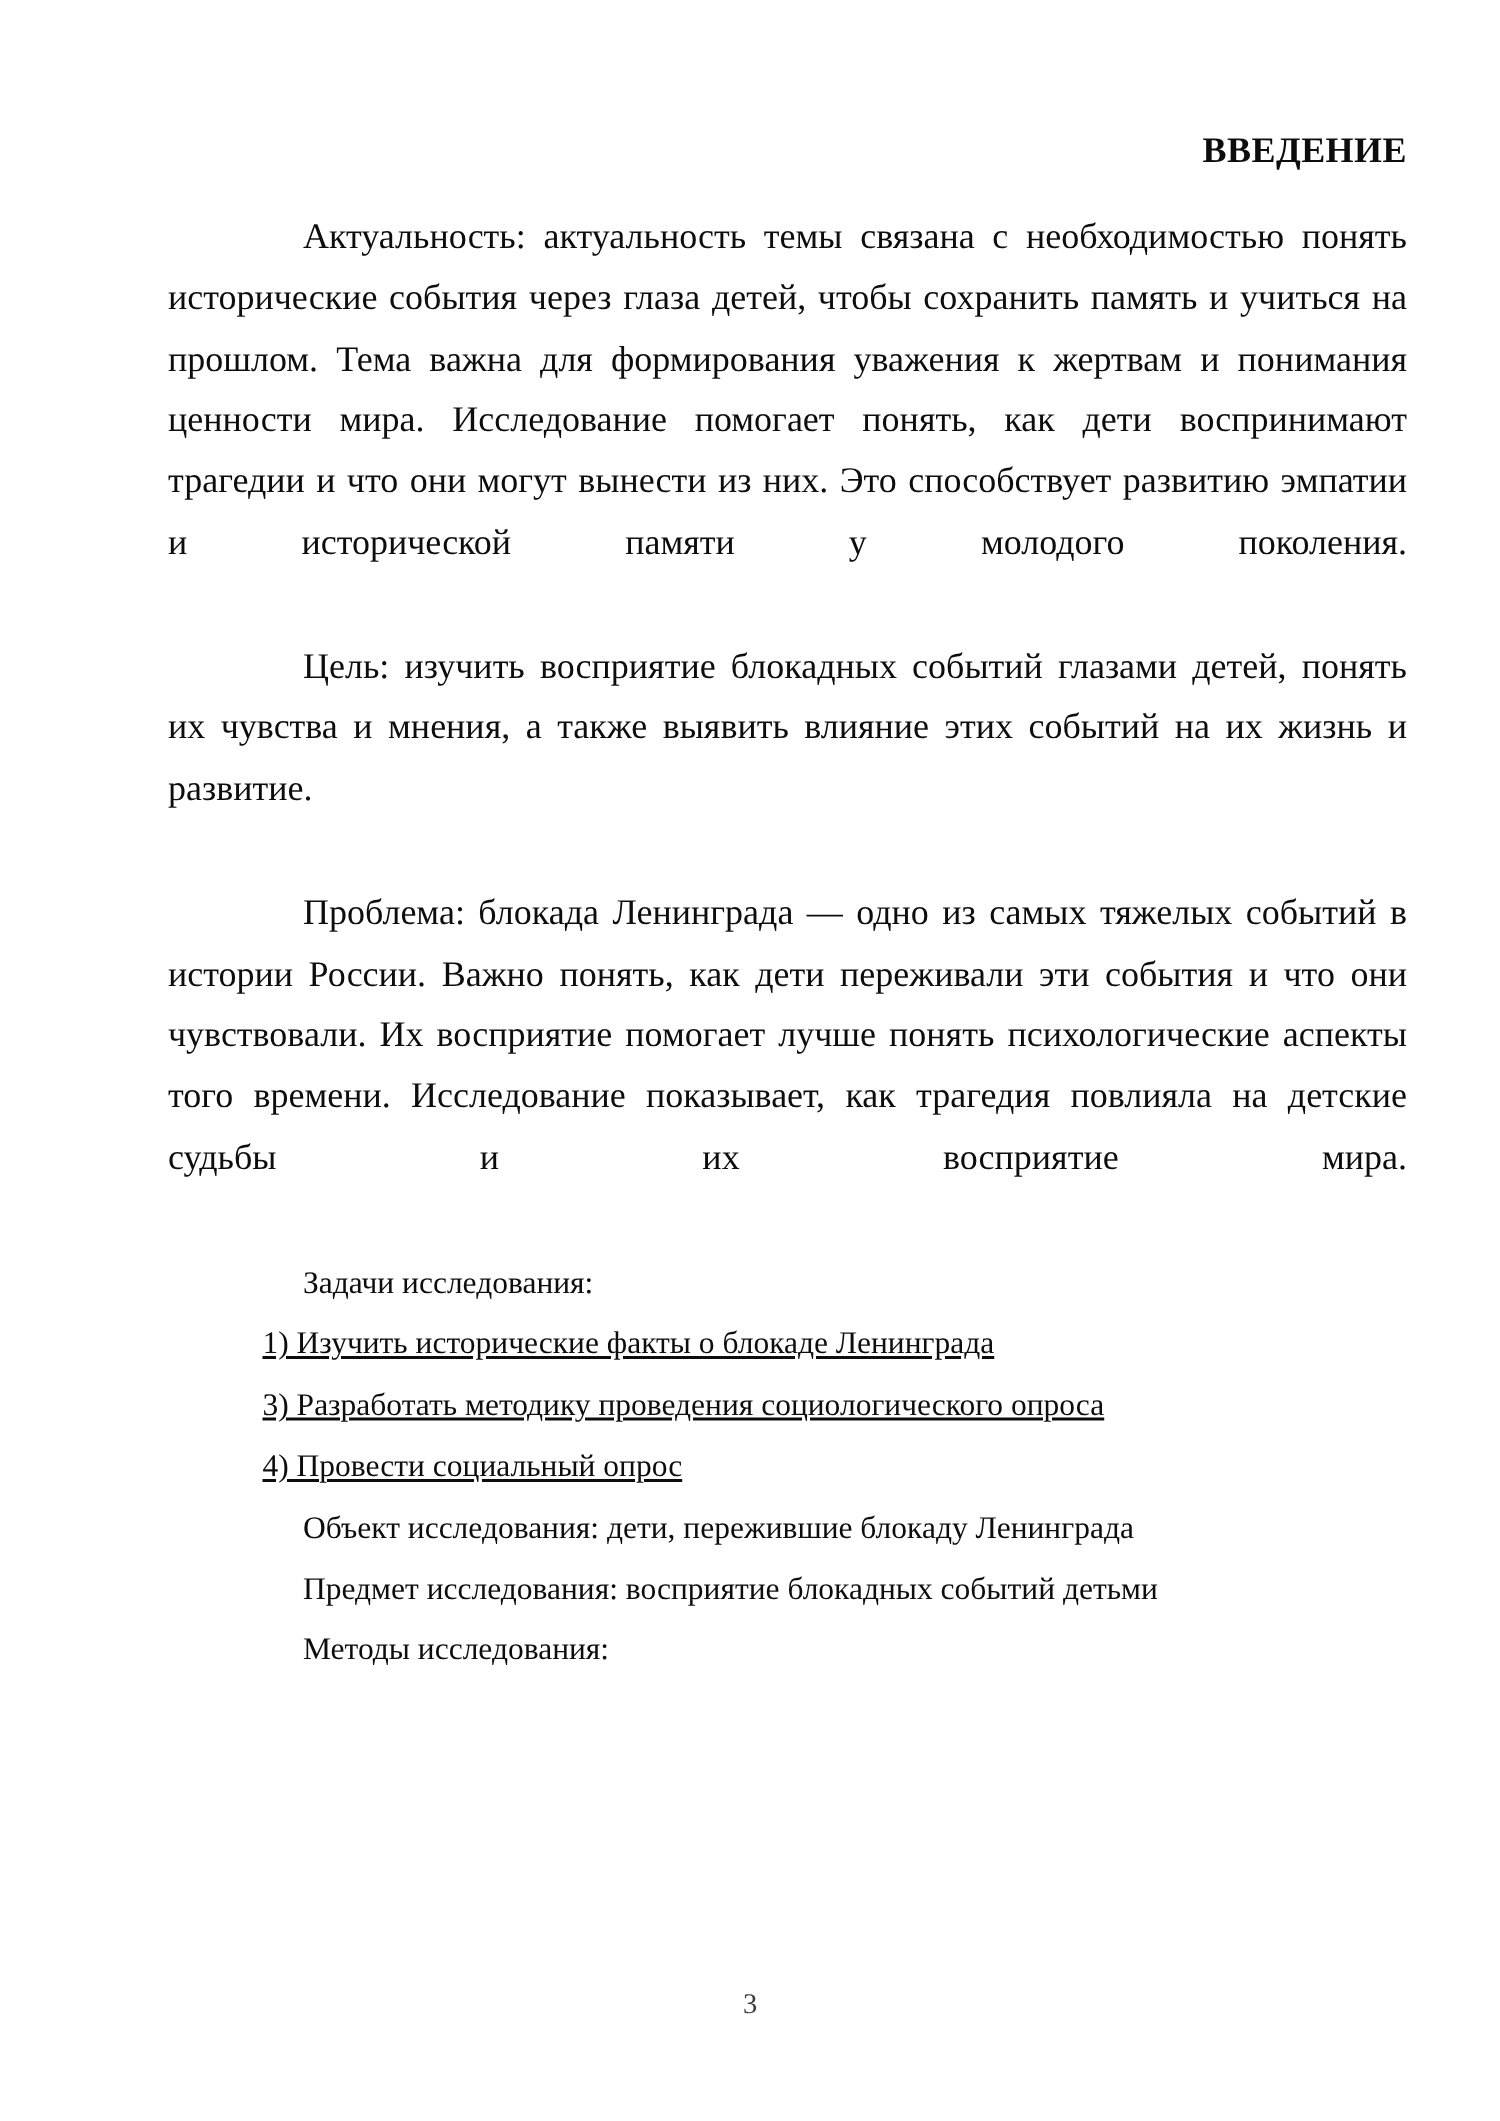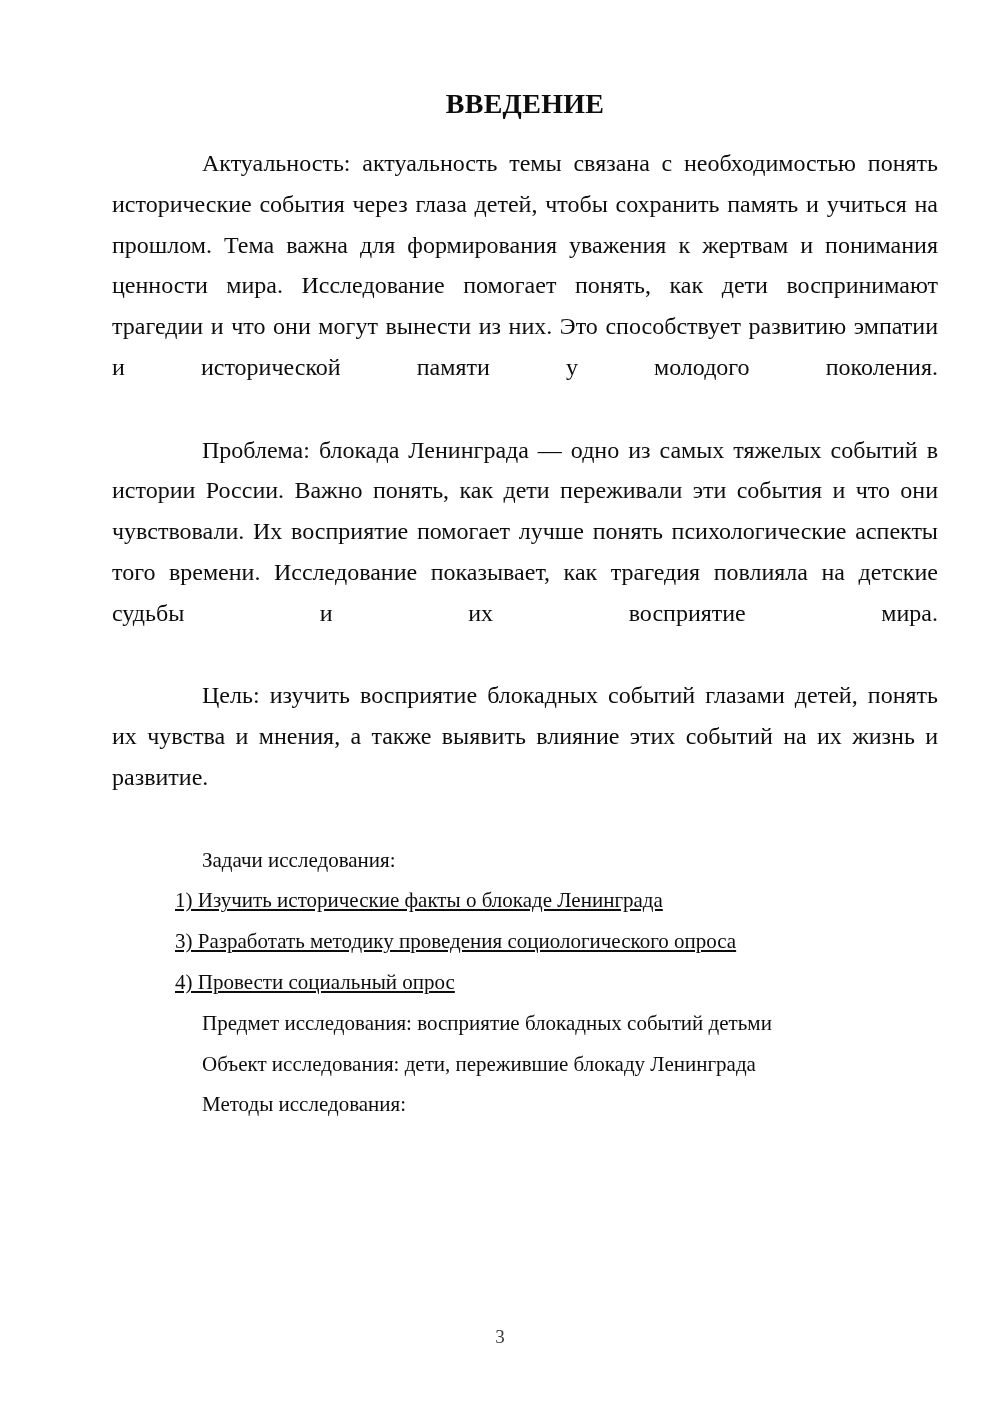--- a/index.html
+++ b/index.html
@@ -23,23 +23,23 @@
 
   
   .content {
     position: absolute;
     left: 112px;
     top: 86px;
     width: 826px;
   }
 
   .doc-title {
-    font-size: 28px;
+    font-size: 24px;
     font-weight: bold;
-    text-align: center;
+    text-align: right;
     letter-spacing: 0.3px;
     margin: 0 0 22px 0;
     line-height: 1.25;
   }
 
   
   .para {
     font-size: 24px;
     line-height: 40.8px;
     text-align: justify;
@@ -107,35 +107,35 @@
 <body>
 
 <div class="page">
 
   <div class="content">
 
     <h1 class="doc-title">ВВЕДЕНИЕ</h1>
 
     <p class="para">Актуальность: актуальность темы связана с необходимостью понять исторические события через глаза детей, чтобы сохранить память и учиться на прошлом. Тема важна для формирования уважения к жертвам и понимания ценности мира. Исследование помогает понять, как дети воспринимают трагедии и что они могут вынести из них. Это способствует развитию эмпатии и исторической памяти у молодого поколения.</p>
 
+    <p class="para">Цель: изучить восприятие блокадных событий глазами детей, понять их чувства и мнения, а также выявить влияние этих событий на их жизнь и развитие.</p>
+
     <p class="para">Проблема: блокада Ленинграда — одно из самых тяжелых событий в истории России. Важно понять, как дети переживали эти события и что они чувствовали. Их восприятие помогает лучше понять психологические аспекты того времени. Исследование показывает, как трагедия повлияла на детские судьбы и их восприятие мира.</p>
-
-    <p class="para">Цель: изучить восприятие блокадных событий глазами детей, понять их чувства и мнения, а также выявить влияние этих событий на их жизнь и развитие.</p>
 
     <p class="sub-head">Задачи исследования:</p>
 
     <ul class="list">
       <li class="list-item">1) Изучить исторические факты о блокаде Ленинграда</li>
       <li class="list-item">3) Разработать методику проведения социологического опроса</li>
       <li class="list-item">4) Провести социальный опрос</li>
     </ul>
 
+    <p class="line-indent">Объект исследования: дети, пережившие блокаду Ленинграда</p>
+
     <p class="line-indent">Предмет исследования: восприятие блокадных событий детьми</p>
-
-    <p class="line-indent">Объект исследования: дети, пережившие блокаду Ленинграда</p>
 
 
     <p class="sub-head">Методы исследования:</p>
 
 
   </div>
 
   <div class="page-number">3</div>
 
 </div>

